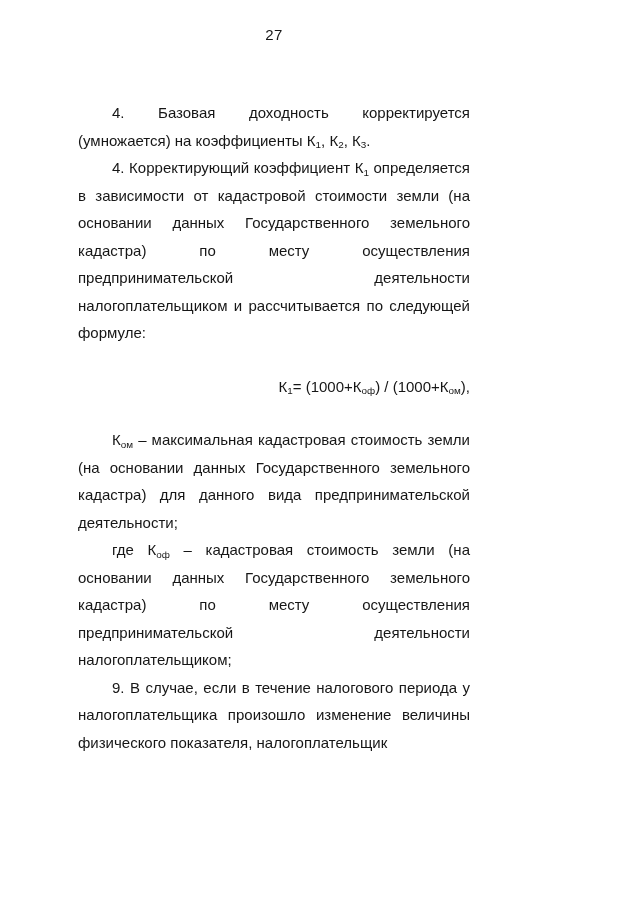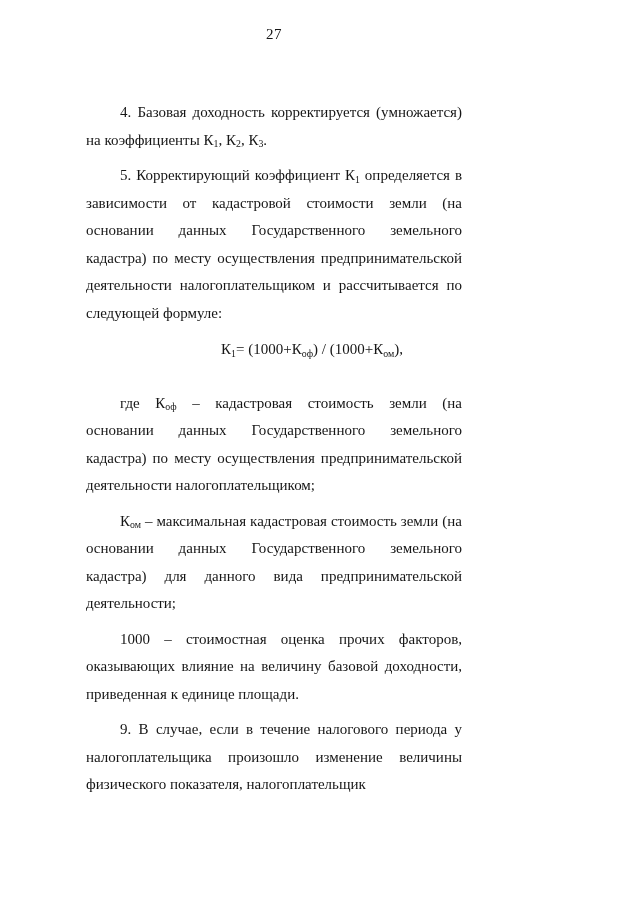--- a/index.html
+++ b/index.html
@@ -7,59 +7,58 @@
     padding: 0;
     background: #ffffff;
   }
   .page {
     position: relative;
     width: 536px;
     height: 900px;
     box-sizing: border-box;
     background: #ffffff;
     padding: 26px 66px 28px 78px;
-    font-family: Liberation Serif, serif;
+    font-family: Liberation Sans, sans-serif;
     font-size: 15px;
     color: #161616;
     overflow: hidden;
   }
   .page-number {
     text-align: center;
     font-size: 15px;
     letter-spacing: 0.5px;
   }
   .doc-body {
     margin-top: 56px;
   }
   .para {
-    margin: 8px;
+    margin: 0;
     text-align: justify;
     text-indent: 34px;
     line-height: 27.5px;
   }
   .para.formula {
-    text-align: center;
+    text-align: right;
     text-indent: 0;
-    margin: 9px 0 26px 76px;
+    margin: 26px 0 26px 76px;
   }
   sub {
     font-size: 0.66em;
     line-height: 0;
     position: relative;
     top: 0.28em;
     vertical-align: baseline;
   }
 </style>
 </head>
 <body>
 
 <div class="page">
   <div class="page-number">27</div>
   <div class="doc-body">
       <p class="para"><span>4. Базовая доходность корректируется (умножается) на коэффициенты К</span><sub>1</sub><span>, К</span><sub>2</sub><span>, К</span><sub>3</sub><span>.</span></p>
-      <p class="para"><span>5. Корректирующий коэффициент К</span><sub>1</sub><span> определяется в зависимости от кадастровой стоимости земли (на основании данных Государственного земельного кадастра) по месту осуществления предпринимательской деятельности налогоплательщиком и рассчитывается  по следующей формуле:</span></p>
+      <p class="para"><span>4. Корректирующий коэффициент К</span><sub>1</sub><span> определяется в зависимости от кадастровой стоимости земли (на основании данных Государственного земельного кадастра) по месту осуществления предпринимательской деятельности налогоплательщиком и рассчитывается  по следующей формуле:</span></p>
       <p class="para formula"><span>К</span><sub>1</sub><span>= (1000+К</span><sub>оф</sub><span>) / (1000+К</span><sub>ом</sub><span>),</span></p>
+      <p class="para"><span>К</span><sub>ом</sub><span> – максимальная кадастровая стоимость земли (на основании данных Государственного земельного кадастра) для данного вида предпринимательской деятельности;</span></p>
       <p class="para"><span>где К</span><sub>оф</sub><span> – кадастровая стоимость земли (на основании данных Государственного земельного кадастра) по месту осуществления предпринимательской деятельности налогоплательщиком;</span></p>
-      <p class="para"><span>К</span><sub>ом</sub><span> – максимальная кадастровая стоимость земли (на основании данных Государственного земельного кадастра) для данного вида предпринимательской деятельности;</span></p>
-      <p class="para"><span>1000 – стоимостная оценка прочих факторов, оказывающих влияние на величину базовой доходности, приведенная к единице площади.</span></p>
       <p class="para"><span>9. В случае, если в течение налогового периода у налогоплательщика произошло изменение величины физического показателя, налогоплательщик</span></p>
     </div>
 </div>
 
 </body></html>

